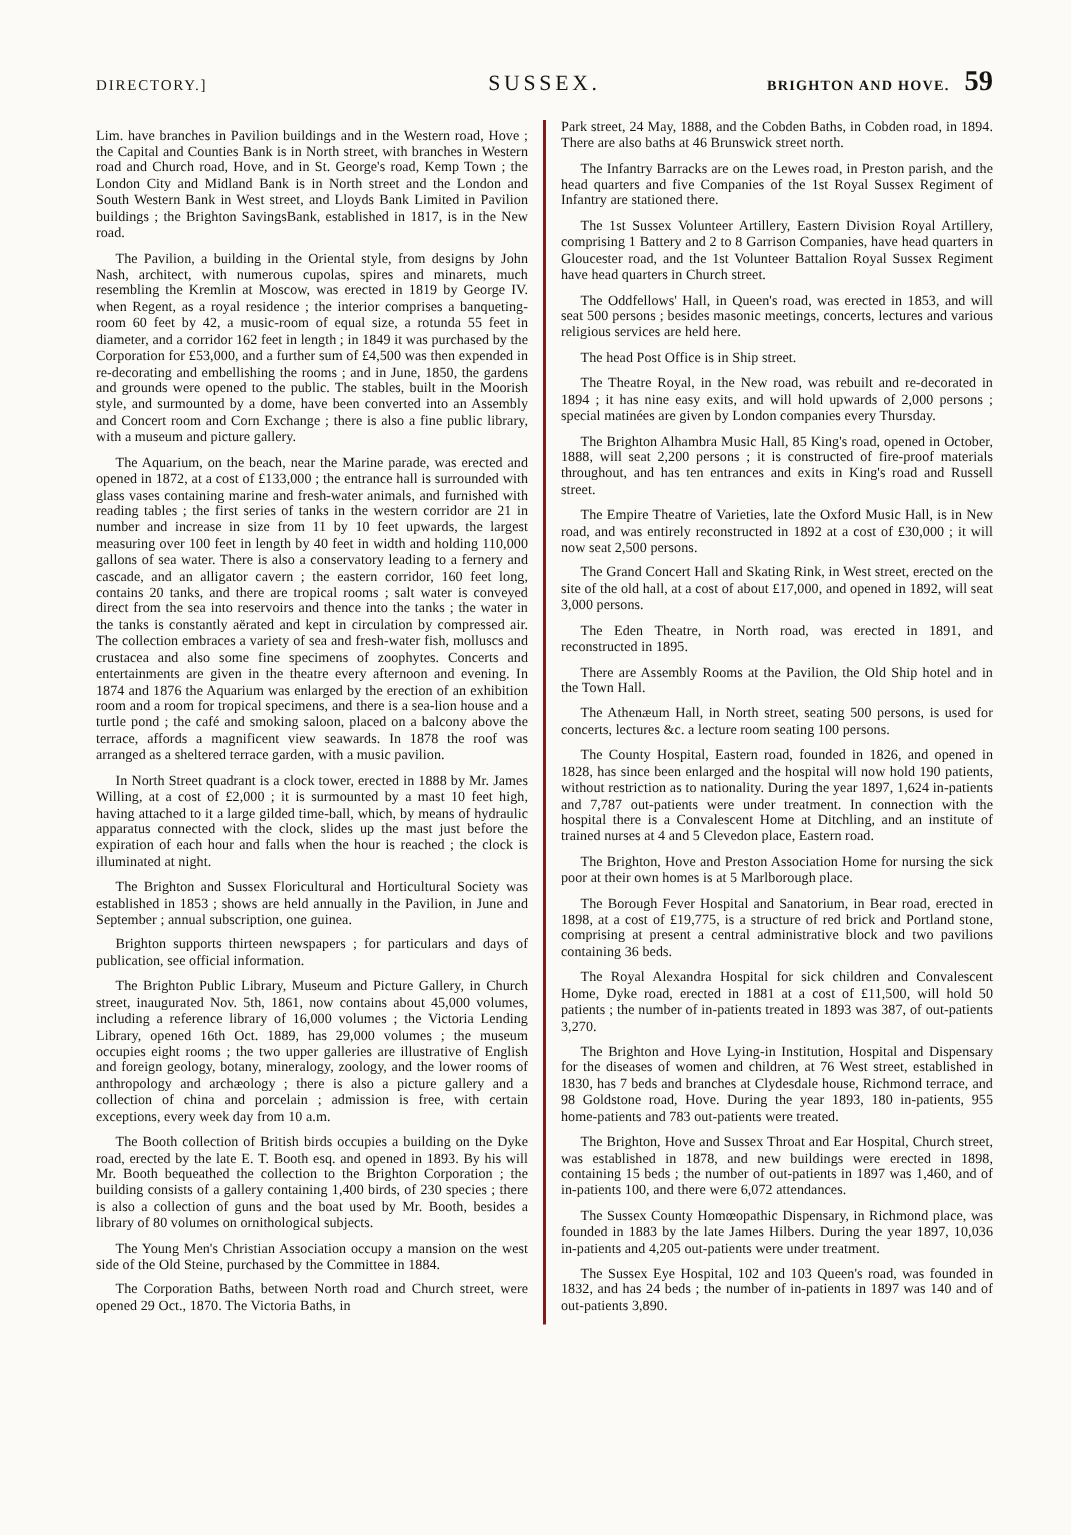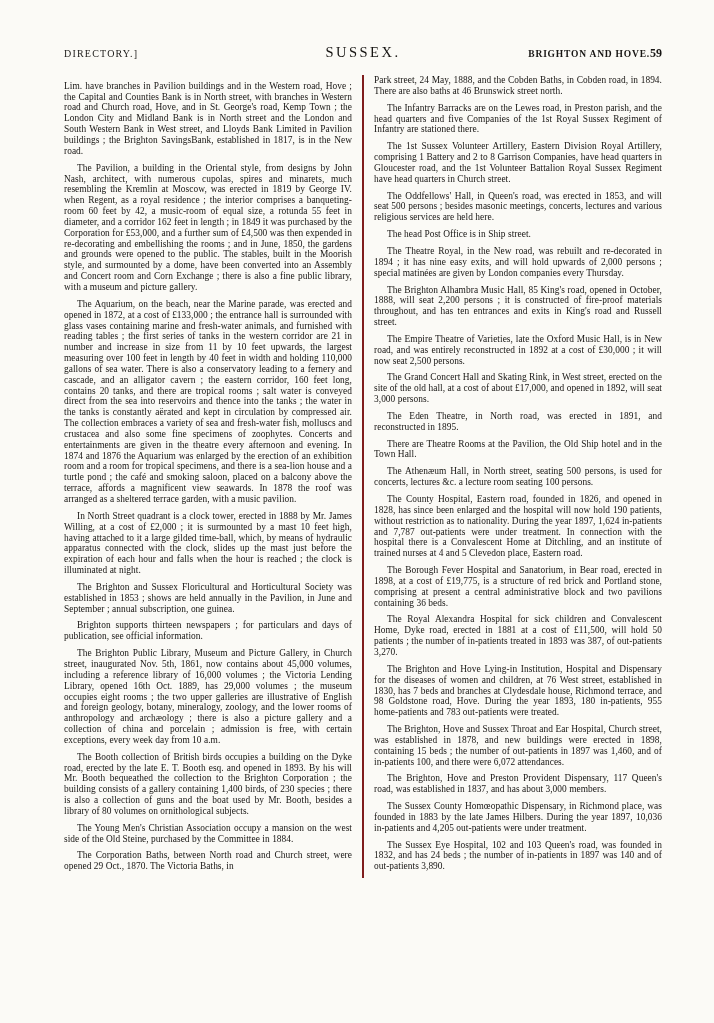--- a/index.html
+++ b/index.html
@@ -19,21 +19,21 @@
     padding:44px 52px 0 64px;
   }
   .header{
     display:flex;
     align-items:baseline;
     margin-bottom:14px;
   }
   .header .h-left{flex:1;text-align:left;font-size:10px;letter-spacing:1.2px;color:#1c1a18;}
   .header .h-center{flex:1;text-align:center;font-size:14.5px;font-weight:normal;letter-spacing:2.5px;}
   .header .h-right{flex:1;text-align:right;font-size:9.5px;font-weight:bold;letter-spacing:0.8px;white-space:nowrap;}
-  .header .page-num{font-size:12px;font-weight:bold;letter-spacing:0;}
+  .header .page-num{font-size:19px;font-weight:bold;margin-left:10px;letter-spacing:0;}
   .columns{
     display:flex;
     align-items:flex-end;
   }
   .col{
     flex:1;
     font-size:9.4px;
     line-height:10.85px;
     text-align:justify;
     letter-spacing:0.05px;
@@ -78,26 +78,26 @@
       <p class="first">Park street, 24 May, 1888, and the Cobden Baths, in Cobden road, in 1894. There are also baths at 46 Brunswick street north.</p>
       <p>The Infantry Barracks are on the Lewes road, in Preston parish, and the head quarters and five Companies of the 1st Royal Sussex Regiment of Infantry are stationed there.</p>
       <p>The 1st Sussex Volunteer Artillery, Eastern Division Royal Artillery, comprising 1 Battery and 2 to 8 Garrison Companies, have head quarters in Gloucester road, and the 1st Volunteer Battalion Royal Sussex Regiment have head quarters in Church street.</p>
       <p>The Oddfellows' Hall, in Queen's road, was erected in 1853, and will seat 500 persons ; besides masonic meetings, concerts, lectures and various religious services are held here.</p>
       <p>The head Post Office is in Ship street.</p>
       <p>The Theatre Royal, in the New road, was rebuilt and re-decorated in 1894 ; it has nine easy exits, and will hold upwards of 2,000 persons ; special matinées are given by London companies every Thursday.</p>
       <p>The Brighton Alhambra Music Hall, 85 King's road, opened in October, 1888, will seat 2,200 persons ; it is constructed of fire-proof materials throughout, and has ten entrances and exits in King's road and Russell street.</p>
       <p>The Empire Theatre of Varieties, late the Oxford Music Hall, is in New road, and was entirely reconstructed in 1892 at a cost of £30,000 ; it will now seat 2,500 persons.</p>
       <p>The Grand Concert Hall and Skating Rink, in West street, erected on the site of the old hall, at a cost of about £17,000, and opened in 1892, will seat 3,000 persons.</p>
       <p>The Eden Theatre, in North road, was erected in 1891, and reconstructed in 1895.</p>
-      <p>There are Theatre Rooms at the Pavilion, the Old Ship hotel and in the Town Hall.</p>
+      <p>There are Assembly Rooms at the Pavilion, the Old Ship hotel and in the Town Hall.</p>
       <p>The Athenæum Hall, in North street, seating 500 persons, is used for concerts, lectures &amp;c. a lecture room seating 100 persons.</p>
       <p>The County Hospital, Eastern road, founded in 1826, and opened in 1828, has since been enlarged and the hospital will now hold 190 patients, without restriction as to nationality. During the year 1897, 1,624 in-patients and 7,787 out-patients were under treatment. In connection with the hospital there is a Convalescent Home at Ditchling, and an institute of trained nurses at 4 and 5 Clevedon place, Eastern road.</p>
+      <p>The Brighton, Hove and Preston Association Home for nursing the sick poor at their own homes is at 5 Marlborough place.</p>
       <p>The Borough Fever Hospital and Sanatorium, in Bear road, erected in 1898, at a cost of £19,775, is a structure of red brick and Portland stone, comprising at present a central administrative block and two pavilions containing 36 beds.</p>
       <p>The Royal Alexandra Hospital for sick children and Convalescent Home, Dyke road, erected in 1881 at a cost of £11,500, will hold 50 patients ; the number of in-patients treated in 1893 was 387, of out-patients 3,270.</p>
       <p>The Brighton and Hove Lying-in Institution, Hospital and Dispensary for the diseases of women and children, at 76 West street, established in 1830, has 7 beds and branches at Clydesdale house, Richmond terrace, and 98 Goldstone road, Hove. During the year 1893, 180 in-patients, 955 home-patients and 783 out-patients were treated.</p>
       <p>The Brighton, Hove and Sussex Throat and Ear Hospital, Church street, was established in 1878, and new buildings were erected in 1898, containing 15 beds ; the number of out-patients in 1897 was 1,460, and of in-patients 100, and there were 6,072 attendances.</p>
-      <p>The Brighton, Hove and Preston Provident Dispensary, 117 Queen's road, was established in 1837, and has about 3,000 members.</p>
       <p>The Sussex County Homœopathic Dispensary, in Richmond place, was founded in 1883 by the late James Hilbers. During the year 1897, 10,036 in-patients and 4,205 out-patients were under treatment.</p>
       <p>The Sussex Eye Hospital, 102 and 103 Queen's road, was founded in 1832, and has 24 beds ; the number of in-patients in 1897 was 140 and of out-patients 3,890.</p>
     </div>
 
   </div>
 </div>
 
 </body></html>

